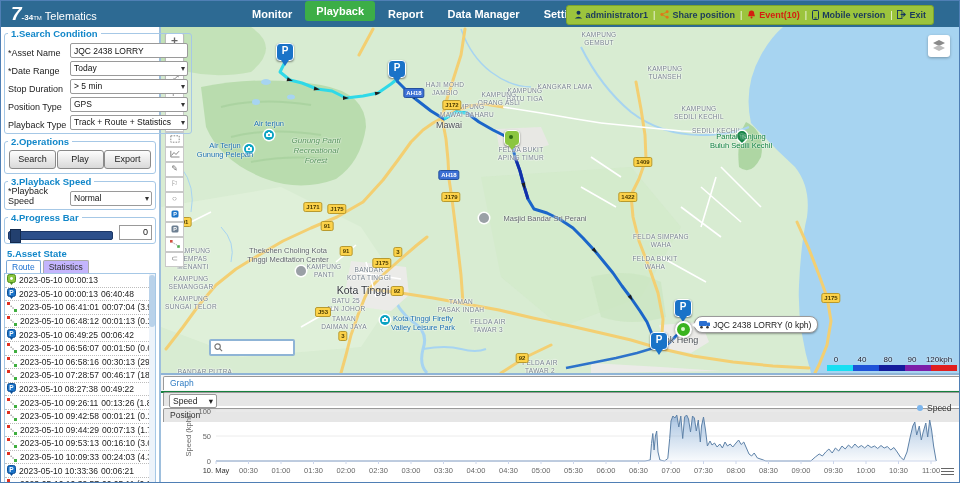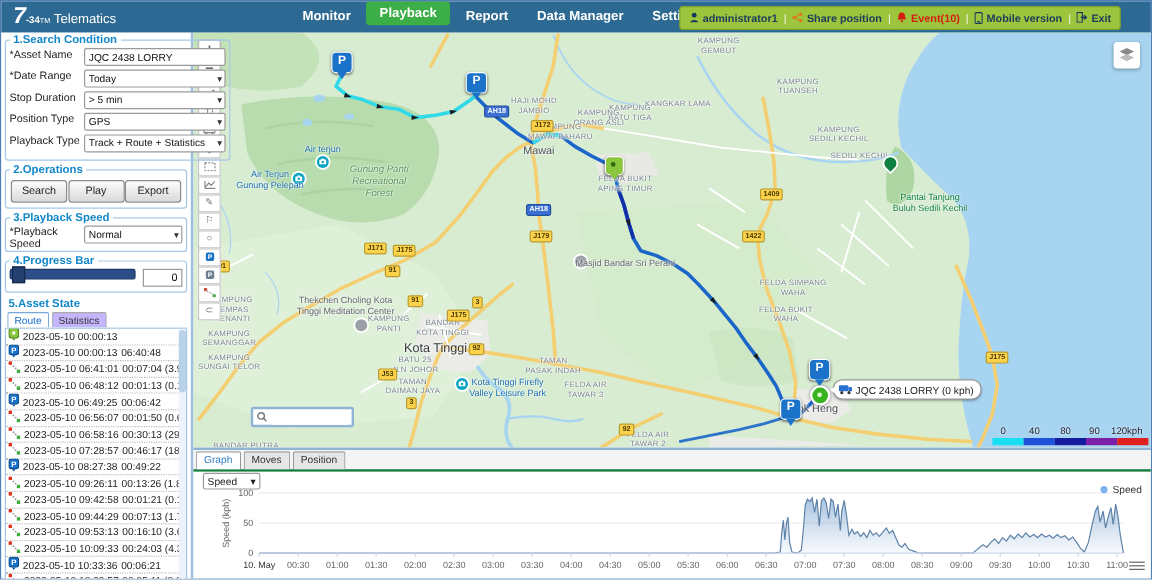--- a/index.html
+++ b/index.html
@@ -18,21 +18,21 @@
   .user-bar{position:absolute;right:27px;top:4px;height:18px;background:#9cc43d;border:1px solid #7da32c;border-radius:3px;display:flex;align-items:center;padding:0 7px;font-size:9px;font-weight:bold;color:#1b3a5c;white-space:nowrap;}
   .user-seg{display:flex;align-items:flex-start;gap:3px;cursor:pointer;}
   .user-sep{color:rgba(255,255,255,.9);margin:0 5px;font-weight:normal;}
   .user-seg.event{color:#d41f10;}
   .user-seg svg{display:block;}
 
   
   .sidebar{position:absolute;left:0;top:26px;width:160px;height:457px;background:#fff;border-right:2px solid #9ebfdd;box-sizing:border-box;z-index:40;}
   fieldset.sec{border:1px solid #a6c8e6;border-radius:3px;margin:1px 3px 2px;padding:1px 3px 3px;}
   fieldset.sec legend{color:#1287c9;font-weight:bold;font-size:9.5px;padding:0 3px;}
-  .frow{display:flex;align-items:flex-start;height:18px;}
+  .frow{display:flex;align-items:flex-end;height:18px;}
   .frow .flabel{flex:0 0 62px;font-size:9px;color:#222;}
   .frow .ctl{flex:1;height:15px;border:1px solid #9a9a9a;border-radius:2px;background:#fff;font-size:8.5px;line-height:13px;padding:0 2px 0 3px;color:#111;position:relative;white-space:nowrap;overflow:hidden;box-sizing:border-box;}
   .frow .ctl.sel{padding-right:11px;cursor:pointer;}
   .frow .ctl.sel .arr{position:absolute;right:2px;top:0;font-size:8px;color:#333;}
   .btn-row{display:flex;justify-content:space-between;padding:2px 1px 1px;}
   .sbtn{width:45px;height:17px;font-size:9px;color:#222;background:linear-gradient(#fdfdfd,#d9d9d9);border:1px solid #8a8a8a;border-radius:3px;text-align:center;line-height:16px;cursor:pointer;}
   .ptrack{flex:1;height:7px;background:#2c4f8a;border:1px solid #1c3766;border-radius:2px;position:relative;margin-right:6px;}
   .phandle{position:absolute;left:1px;top:-3px;width:9px;height:12px;background:#23406f;border:1px solid #12294d;cursor:pointer;}
   .pval{width:28px;height:13px;border:1px solid #999;font-size:9px;text-align:right;line-height:13px;padding-right:3px;background:#fff;color:#111;}
   .as-title{color:#1287c9;font-weight:bold;font-size:9.5px;padding:2px 6px 1px;}
@@ -77,21 +77,21 @@
   .msearch{position:absolute;left:48px;top:312px;width:86px;height:17px;background:#fff;border:2px solid #8fb4d6;border-radius:2px;display:flex;align-items:center;padding:0 3px;box-sizing:border-box;}
   .msearch input{border:none;outline:none;width:60px;font-size:9px;margin-left:3px;}
   .mlayers{position:absolute;left:767px;top:8px;width:22px;height:22px;background:#fff;border-radius:3px;box-shadow:0 1px 3px rgba(0,0,0,.3);display:flex;align-items:center;justify-content:center;cursor:pointer;}
   .sleg{position:absolute;left:664px;top:328px;width:134px;height:18px;pointer-events:none;}
   .sleg .lbl{position:absolute;top:0;font-size:8px;color:#223;transform:translateX(-50%);text-shadow:0 0 2px #fff;}
   .sleg .bar{position:absolute;left:2px;top:10px;width:130px;height:6px;display:flex;}
   .sleg .bar div{flex:1;height:6px;}
 
   
   .bottom{position:absolute;left:160px;top:372px;width:800px;height:111px;background:#fff;border-top:2px solid #8fb4d6;box-sizing:border-box;}
-  .btabs{display:flex;gap:2px;padding:1px 0 0 2px;background:#f4f4f4;border-bottom:2px solid #15803d;height:15px;}
+  .btabs{display:flex;gap:2px;padding:1px 0 0 2px;background:#f4f4f4;border-bottom:2px solid #15803d;height:15px;flex-direction:column;}
   .btab{font-size:8.5px;padding:1px 6px;border:1px solid #999;border-bottom:none;border-radius:2px 2px 0 0;background:#e6e6e6;color:#333;cursor:pointer;line-height:11px;}
   .btab.active{background:#fff;color:#2f7cc3;}
   .speedsel{position:absolute;left:8px;top:19px;width:48px;height:14px;border:1px solid #999;border-radius:2px;background:#fff;font-size:8.5px;color:#222;line-height:13px;padding:0 3px;cursor:pointer;display:flex;justify-content:space-between;box-sizing:border-box;}
   .chart-wrap{position:absolute;left:0;top:14px;width:800px;height:92px;}
   .blegend{position:absolute;left:756px;top:28px;display:flex;align-items:center;gap:4px;font-size:8.5px;color:#333;}
   .blegend .dot{width:6px;height:6px;border-radius:50%;background:#7cb5ec;}
   .burger{position:absolute;left:780px;top:91px;width:13px;cursor:pointer;}
   .burger div{height:1.5px;background:#666;margin:1.5px 0;}
 </style>
 </head>
@@ -537,35 +537,35 @@
         <div class="poi-ic poi-camera" style="left: 88px; top: 122px;">
           <svg width="6" height="5" viewBox="0 0 6 5" style="margin:2px 0 0 2px;display:block;">
             <rect x="0" y="1" width="6" height="4" rx="0.8" fill="#fff"></rect>
             <rect x="2" y="0" width="2" height="1.5" fill="#fff"></rect>
             <circle cx="3" cy="3" r="1" fill="#0aa3c2"></circle>
           </svg>
         </div>
         <div class="ml poiblue" style="left: 64px; top: 123px;">Air Terjun
 Gunung Pelepah</div>
         <div class="poi-ic poi-dot" style="left: 323px; top: 191px;"></div>
-        <div class="ml poigray" style="left: 360px; top: 192px;">Masjid Bandar Sri Perani</div>
+        <div class="ml poigray" style="left: 384px; top: 192px;">Masjid Bandar Sri Perani</div>
         <div class="poi-ic poi-camera" style="left: 224px; top: 293px;">
           <svg width="6" height="5" viewBox="0 0 6 5" style="margin:2px 0 0 2px;display:block;">
             <rect x="0" y="1" width="6" height="4" rx="0.8" fill="#fff"></rect>
             <rect x="2" y="0" width="2" height="1.5" fill="#fff"></rect>
             <circle cx="3" cy="3" r="1" fill="#0aa3c2"></circle>
           </svg>
         </div>
         <div class="ml poiblue" style="left: 262px; top: 296px;">Kota Tinggi Firefly
 Valley Leisure Park</div>
         <div class="poi-ic poi-dot" style="left: 140px; top: 244px;"></div>
         <div class="ml poigray" style="left: 127px; top: 228px;">Thekchen Choling Kota
 Tinggi Meditation Center</div>
         <div class="poi-ic poi-greenpin" style="left: 581px; top: 112px;"></div>
-        <div class="ml poigreen" style="left: 614px; top: 114px; margin-top: 28px;">Pantai Tanjung
+        <div class="ml poigreen" style="left: 580px; top: 114px;">Pantai Tanjung
 Buluh Sedili Kechil</div>
       </div>
     <div id="map-pins">
         <div class="pinp" style="left: 115px; top: 16px;">P</div>
         <div class="pinp" style="left: 227px; top: 33px;">P</div>
         <div class="pinp" style="left: 513px; top: 272px;">P</div>
         <div class="pinp" style="left: 489px; top: 305px;">P</div>
         <div class="ping" style="left: 343px; top: 103px;">
           <span class="dot"></span>
         </div>

